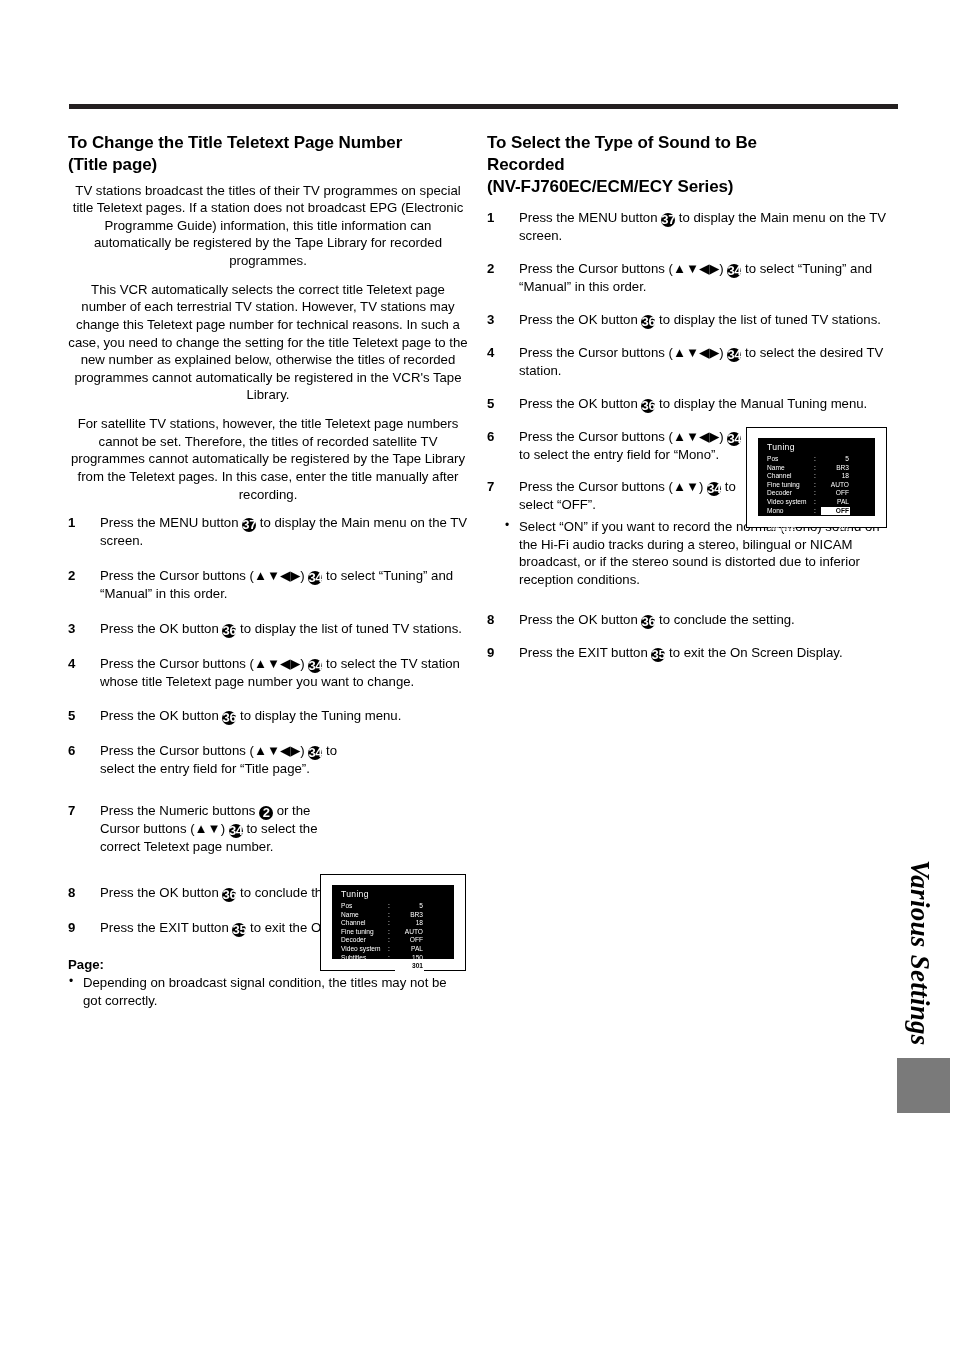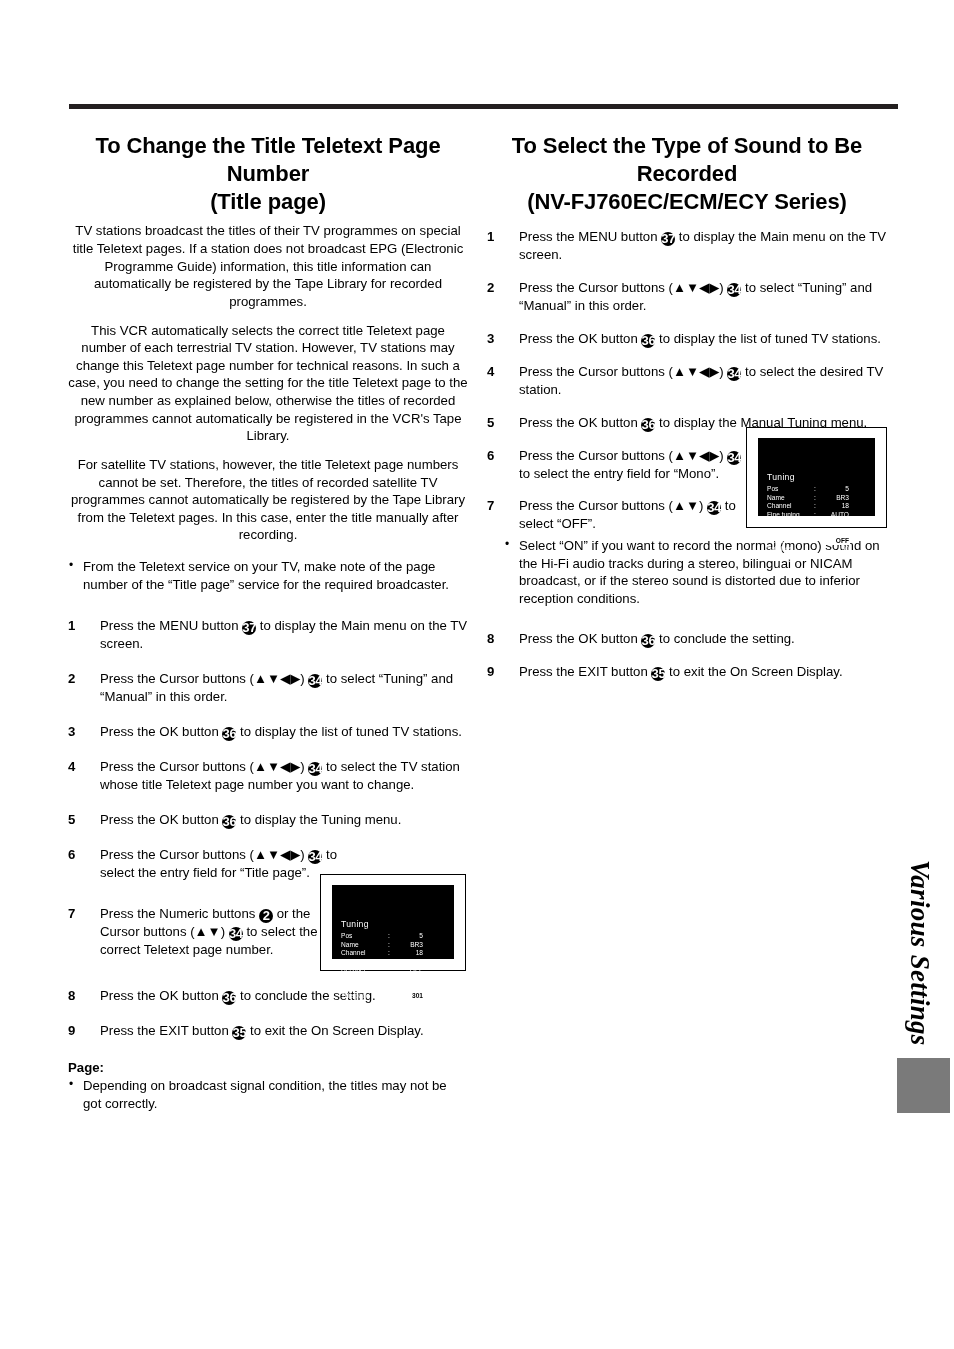--- a/index.html
+++ b/index.html
@@ -35,26 +35,25 @@
   .col {
     position: absolute;
     top: 132px;
     width: 400px;
   }
   .col-left  { left: 68px; }
   .col-right { left: 487px; }
 
   
   h1.section-title {
-    font-size: 22px;
+    font-size: 17px;
     font-weight: bold;
     line-height: 1.28;
     margin: 0 0 6px 0;
     letter-spacing: -0.1px;
-    text-align: center;
   }
   h1.section-title .ln { display: block; }
 
   
   p.body {
     font-size: 13.2px;
     line-height: 1.335;
     margin: 0 0 11px 0;
     text-align: center;
   }
@@ -149,21 +148,20 @@
     width: 100%;
     height: 100%;
     box-sizing: border-box;
     padding: 3px 0 3px 0;
     font-family: "Liberation Sans", sans-serif;
   }
   .osd-title {
     font-size: 8.6px;
     padding: 1px 0 3px 9px;
     letter-spacing: 0.3px;
-    margin-top: 30px;
   }
   .osd-rows {
     padding: 0 6px 0 9px;
   }
   .osd-row {
     display: flex;
     align-items: center;
     font-size: 6.6px;
     line-height: 8.6px;
     white-space: nowrap;
@@ -229,23 +227,20 @@
 
     <h1 class="section-title">
       <span class="ln">To Change the Title Teletext Page Number</span>
       <span class="ln">(Title page)</span>
     </h1>
 
     <p class="body">TV stations broadcast the titles of their TV programmes on special title Teletext pages. If a station does not broadcast EPG (Electronic Programme Guide) information, this title information can automatically be registered by the Tape Library for recorded programmes.</p>
     <p class="body">This VCR automatically selects the correct title Teletext page number of each terrestrial TV station. However, TV stations may change this Teletext page number for technical reasons. In such a case, you need to change the setting for the title Teletext page to the new number as explained below, otherwise the titles of recorded programmes cannot automatically be registered in the VCR's Tape Library.</p>
     <p class="body">For satellite TV stations, however, the title Teletext page numbers cannot be set. Therefore, the titles of recorded satellite TV programmes cannot automatically be registered by the Tape Library from the Teletext pages. In this case, enter the title manually after recording.</p>
 
-    <div class="bullet" style="margin-top:14px;margin-bottom:24px;">
-      <span>From the Teletext service on your TV, make note of the page number of the “Title page” service for the required broadcaster.</span>
-    </div>
 
     <div class="step">
       <span class="num">1</span>
       <span>Press the MENU button </span><span class="cbtn">37</span><span> to display the Main menu on the TV screen.</span>
     </div>
 
     <div class="step">
       <span class="num">2</span>
       <span>Press the Cursor buttons (▲▼◀▶) </span><span class="cbtn">34</span><span> to select “Tuning” and “Manual” in this order.</span>
     </div>

